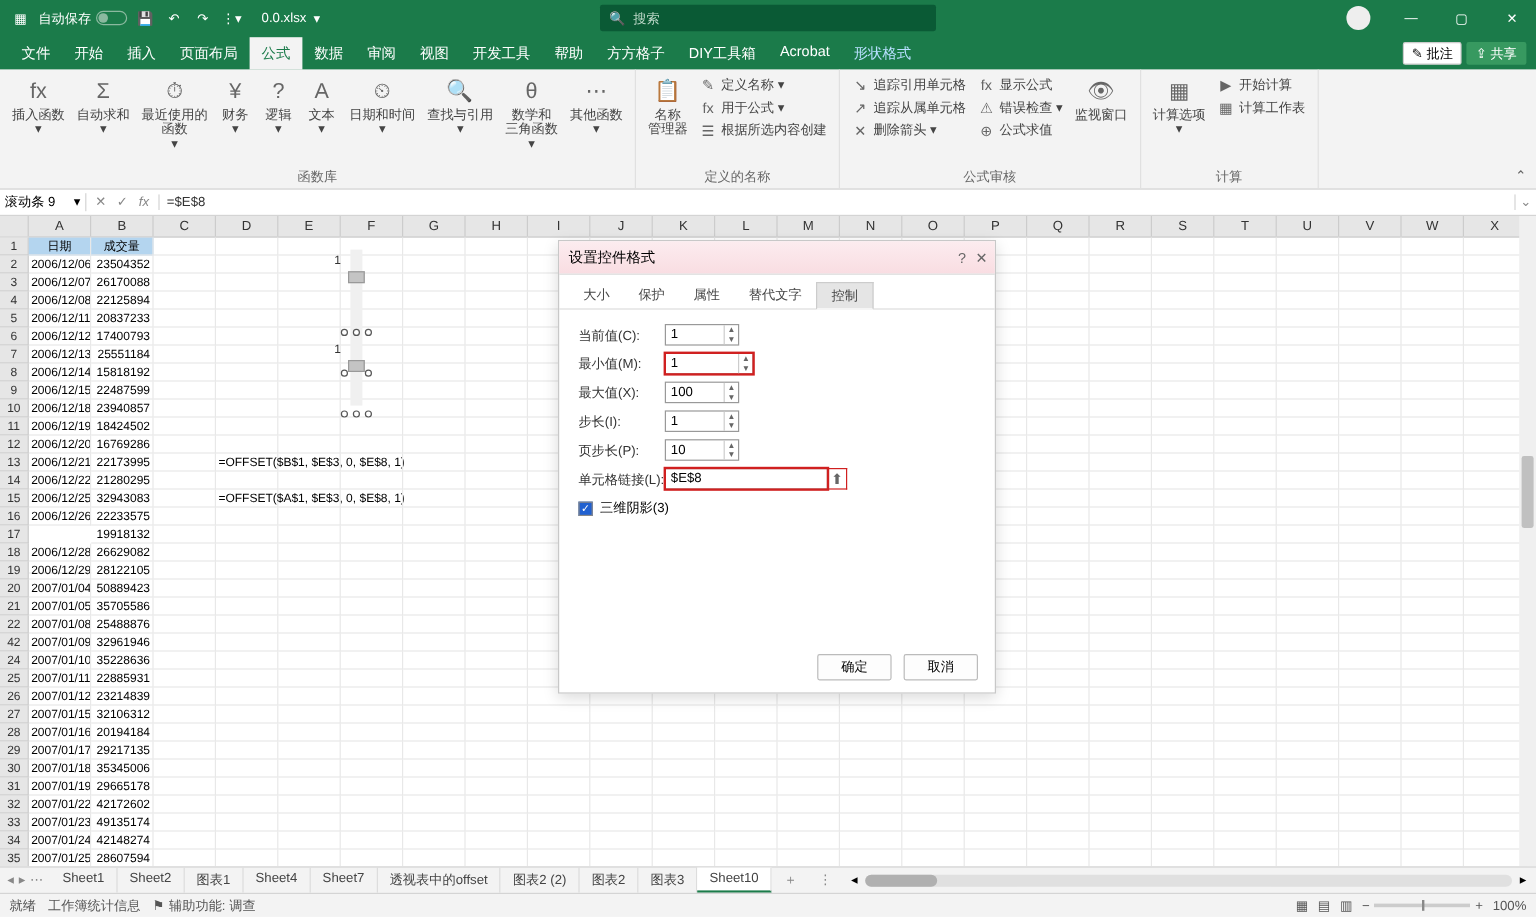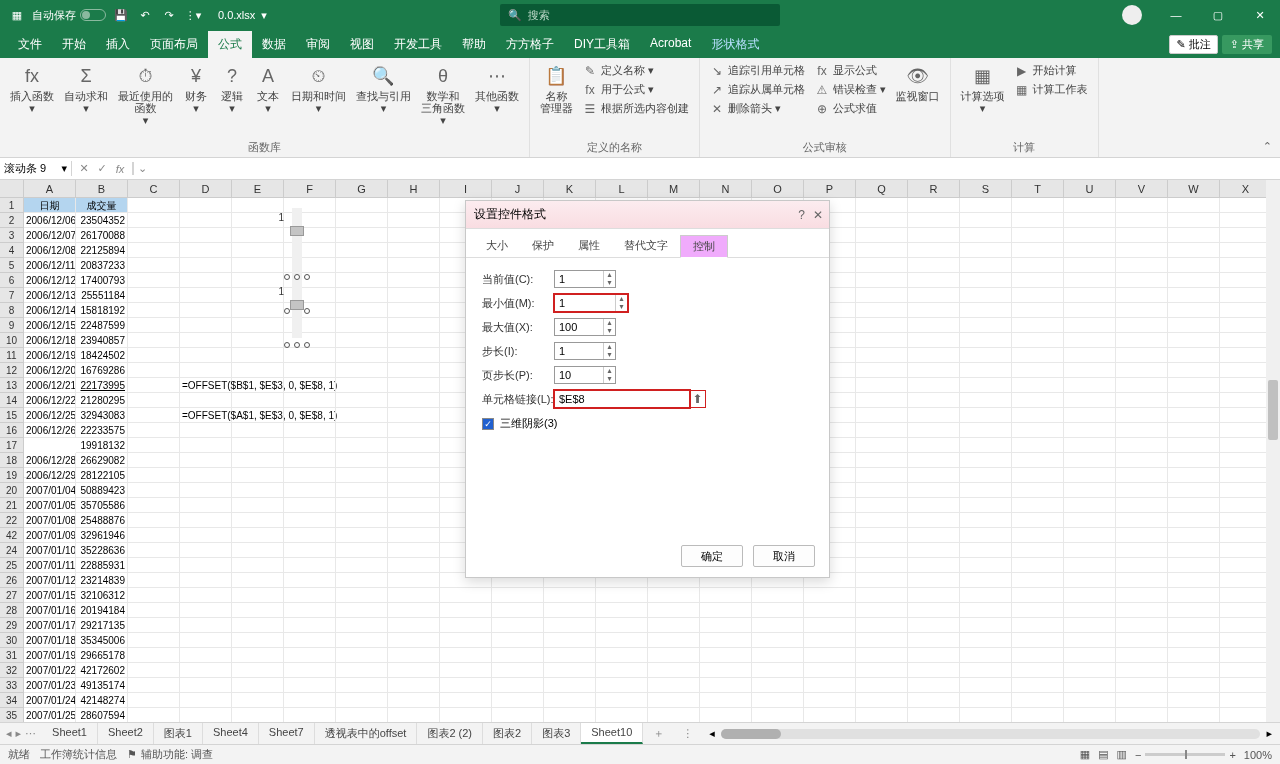--- a/index.html
+++ b/index.html
@@ -71,21 +71,21 @@
 .scrollctrl .handle { position: absolute; left: 2px; width: 14px; height: 10px; background: #c4c4c4; border: 1px solid #999; }
 .scrollctrl .sel { position: absolute; width: 6px; height: 6px; border: 1px solid #555; background: #fff; border-radius: 50%; }
 .scrollctrl .lbl { position: absolute; right: 22px; font-size: 10px; color: #333; }
 
 
 .dialog { position: absolute; left: 465px; top: 200px; width: 365px; height: 378px; background: #fff; border: 1px solid #c8c8c8; box-shadow: 0 4px 12px rgba(0,0,0,0.15); font-size: 12px; }
 .dialog .dtitle { height: 28px; background: linear-gradient(#fcecef, #f9dde2); border-bottom: 1px solid #ddd; display: flex; align-items: center; padding: 0 8px; position: relative; }
 .dialog .dtitle .dbtns { position: absolute; right: 6px; display: flex; gap: 8px; color: #666; }
 .dialog .dtabs { display: flex; padding: 6px 8px 0 8px; border-bottom: 1px solid #ddd; }
 .dialog .dtab { padding: 3px 12px; font-size: 11px; color: #444; cursor: pointer; }
-.dialog .dtab.active { border: 1px solid #ccc; border-bottom: 1px solid #fff; background: #f0abfc; margin-bottom: -1px; }
+.dialog .dtab.active { border: 1px solid #ccc; border-bottom: 1px solid #fff; background: #e5e5e5; margin-bottom: -1px; }
 .dialog .dbody { padding: 12px 16px; }
 .dialog .frow { display: flex; align-items: center; margin-bottom: 6px; }
 .dialog .flabel { width: 72px; font-size: 11px; color: #333; }
 .dialog .finp { width: 62px; height: 18px; border: 1px solid #999; font-size: 11px; padding: 0 4px; display: flex; align-items: center; background: #fff; position: relative; }
 .dialog .finp.long { width: 136px; }
 .dialog .spin { width: 12px; display: flex; flex-direction: column; border-left: 1px solid #ccc; position: absolute; right: 0; top: 0; bottom: 0; }
 .dialog .spin span { flex: 1; font-size: 8px; text-align: center; line-height: 8px; color: #666; }
 .dialog .hl { outline: 2px solid #d02020; outline-offset: -1px; }
 .dialog .refbtn { width: 16px; text-align: center; color: #666; }
 .dialog .chk { display: flex; align-items: center; gap: 6px; margin-top: 8px; font-size: 11px; }
@@ -260,20 +260,21 @@
 <div class="fbar">
   <div class="namebox">
     <span>滚动条 9</span>
       <span>▾</span>
   </div>
   <div class="fbtns">
     <span>✕</span>
     <span>✓</span>
     <span class="fx">fx</span>
   </div>
+  <div class="finput">=$E$8</div>
   <div class="fexpand">⌄</div>
 </div>
 
 <div class="gridwrap">
   <div class="colheads" id="colheads">
     <div class="corner"></div>
   <div class="colh" style="width: 52px;">A</div>
       <div class="colh" style="width: 52px;">B</div>
       <div class="colh" style="width: 52px;">C</div>
       <div class="colh" style="width: 52px;">D</div>
@@ -619,21 +620,21 @@
         <div class="cell" style="width: 52px;"></div>
         <div class="cell" style="width: 52px;"></div>
         <div class="cell" style="width: 52px;"></div>
         <div class="cell" style="width: 52px;"></div>
         <div class="cell" style="width: 52px;"></div>
         <div class="cell" style="width: 52px;"></div>
       </div>
       <div class="row">
         <div class="rowh">13</div>
         <div class="cell date" style="width: 52px;">2006/12/21</div>
-        <div class="cell num" style="width: 52px; text-decoration: underline;">22173995</div>
+        <div class="cell num" style="width: 52px;">22173995</div>
         <div class="cell" style="width: 52px;"></div>
         <div class="cell formula" style="width: 52px; overflow: visible;">=OFFSET($B$1, $E$3, 0, $E$8, 1)</div>
         <div class="cell" style="width: 52px;"></div>
         <div class="cell" style="width: 52px;"></div>
         <div class="cell" style="width: 52px;"></div>
         <div class="cell" style="width: 52px;"></div>
         <div class="cell" style="width: 52px;"></div>
         <div class="cell" style="width: 52px;"></div>
         <div class="cell" style="width: 52px;"></div>
         <div class="cell" style="width: 52px;"></div>

